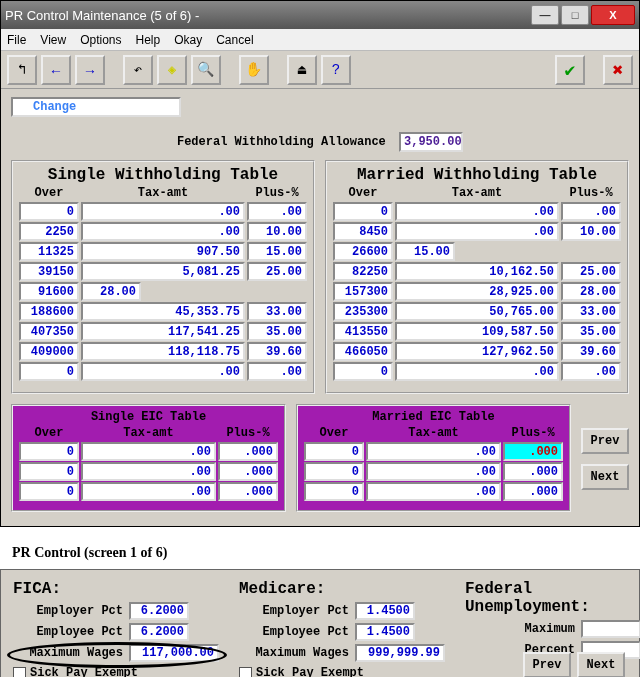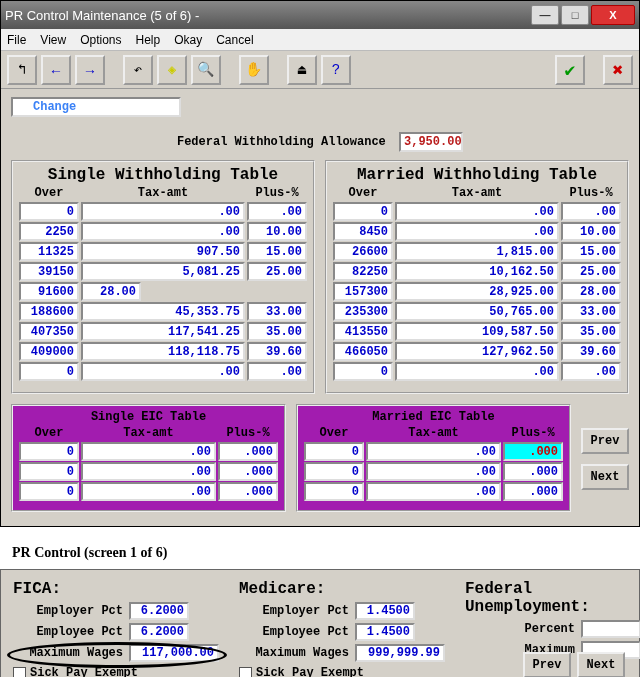--- a/index.html
+++ b/index.html
@@ -16,21 +16,21 @@
 
 .toolbar { background: #d4d0c8; height: 38px; display: flex; align-items: center; padding: 2px 6px; gap: 4px; border-bottom: 1px solid #999; }
 .tbtn { width: 30px; height: 30px; background: #d4d0c8; border: 2px outset #eee; display: flex; align-items: center; justify-content: center; font-size: 14px; }
 .tgap { width: 10px; }
 .tbtn.green { color: #090; font-size: 18px; font-weight: bold; }
 .tbtn.redx { color: #c00; font-size: 18px; font-weight: bold; }
 
 .client { padding: 8px 10px 14px 10px; }
 .change-box { width: 170px; height: 20px; background: #fff; border: 2px inset #ddd; color: #3b82f6; font-weight: bold; padding: 1px 20px; margin-bottom: 15px; }
 .fed-row { text-align: center; font-weight: bold; margin-bottom: 8px; }
-.fed-row .val { display: inline-block; width: 64px; border: 2px inset #ddd; color: #b91c1c; background: #fff; text-align: right; padding: 1px 3px; margin-left: 6px; }
+.fed-row .val { display: inline-block; width: 64px; border: 2px inset #ddd; color: #4c1d95; background: #fff; text-align: right; padding: 1px 3px; margin-left: 6px; }
 
 .panels { display: flex; gap: 10px; }
 .panel { border: 2px groove #eee; background: #d4d0c8; padding: 4px 6px 10px 6px; flex: 1; }
 .panel h3 { text-align: center; font-size: 16px; font-weight: bold; margin-bottom: 2px; }
 .colhdr { display: flex; font-weight: bold; margin-bottom: 2px; }
 .colhdr .c1 { width: 60px; text-align: center; }
 .colhdr .c2 { flex: 1; text-align: center; }
 .colhdr .c3 { width: 60px; text-align: center; }
 .trow { display: flex; gap: 2px; margin-bottom: 1px; }
 .cell { background: #fff; border: 2px inset #ddd; color: #00c; font-weight: bold; text-align: right; padding: 0 3px; height: 19px; line-height: 16px; }
@@ -176,21 +176,20 @@
               <span class="cell c2">.00</span>
               <span class="cell c3">.00</span>
             </div>
             <div class="trow">
               <span class="cell c1">8450</span>
               <span class="cell c2">.00</span>
               <span class="cell c3">10.00</span>
             </div>
             <div class="trow">
               <span class="cell c1">26600</span>
-              <span class="cell c2">1,815.00</span>
               <span class="cell c3">15.00</span>
             </div>
             <div class="trow">
               <span class="cell c1">82250</span>
               <span class="cell c2">10,162.50</span>
               <span class="cell c3">25.00</span>
             </div>
             <div class="trow">
               <span class="cell c1">157300</span>
               <span class="cell c2">28,925.00</span>
@@ -320,25 +319,25 @@
           <span class="val">999,999.99</span>
         </div>
       <div class="cbox">
           <span class="box"></span>
           <span>Sick Pay Exempt</span>
         </div>
     </div>
     <div class="w2col">
       <h4>Federal Unemployment:</h4>
       <div class="frow">
+          <label>Maximum</label>
+          <span class="val small"></span>
+        </div>
+      <div class="frow">
           <label>Percent</label>
-          <span class="val small"></span>
-        </div>
-      <div class="frow">
-          <label>Maximum</label>
           <span class="val small"></span>
         </div>
     </div>
   </div>
   <div class="nav2">
     <button class="navbtn">Prev</button>
     <button class="navbtn">Next</button>
   </div>
 </div>
 

